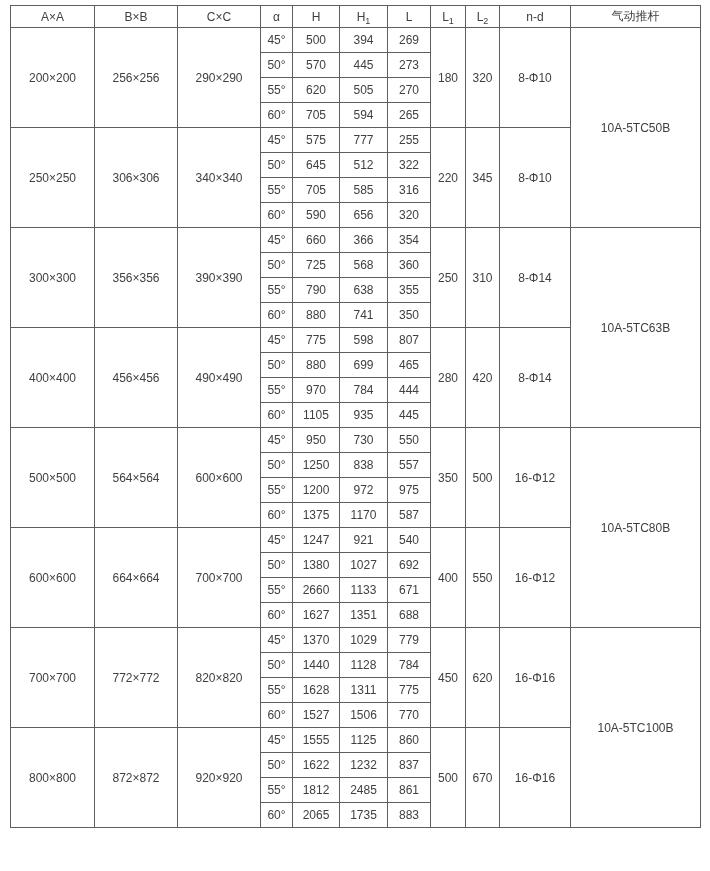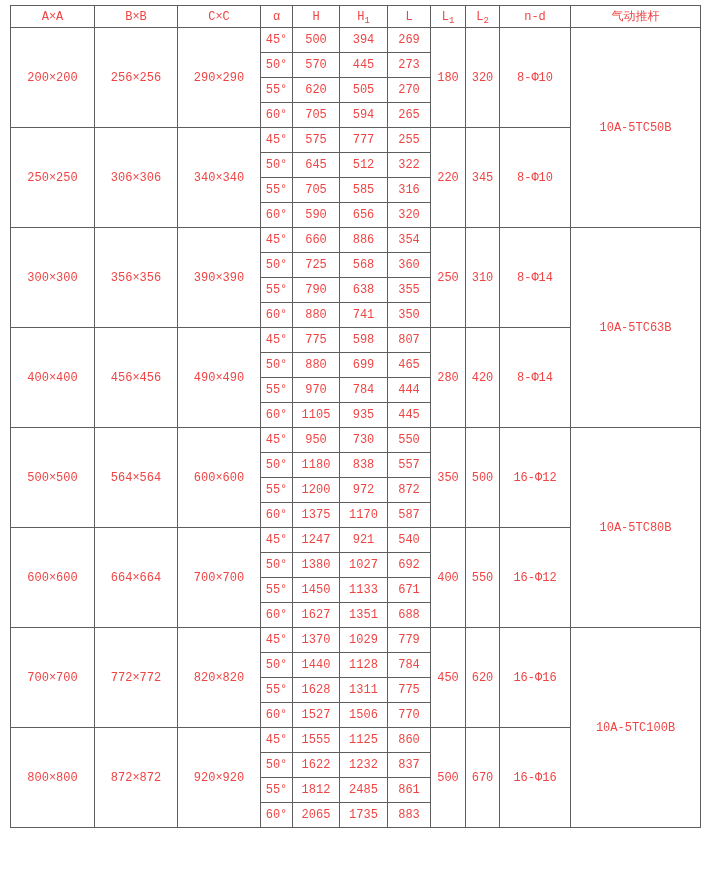--- a/index.html
+++ b/index.html
@@ -10,23 +10,23 @@
     height: 871px;
     overflow: hidden;
   }
   .page {
     padding: 5px 0 0 10px;
   }
   table.spec {
     border-collapse: collapse;
     table-layout: fixed;
     width: 690px;
-    font-family: Liberation Mono, monospace;
+    font-family: Liberation Sans, sans-serif;
     font-size: 12px;
-    color: #ef4444;
+    color: #404040;
   }
   table.spec th,
   table.spec td {
     border: 1px solid #5e5e5e;
     text-align: center;
     vertical-align: middle;
     padding: 0;
     font-weight: normal;
     overflow: hidden;
     white-space: nowrap;
@@ -135,21 +135,21 @@
       <td>656</td>
       <td>320</td>
     </tr>
 
     <tr>
       <td rowspan="4">300×300</td>
       <td rowspan="4">356×356</td>
       <td rowspan="4">390×390</td>
       <td>45°</td>
       <td>660</td>
-      <td>886</td>
+      <td>366</td>
       <td>354</td>
       <td rowspan="4">250</td>
       <td rowspan="4">310</td>
       <td rowspan="4">8-Φ14</td>
       <td rowspan="8">10A-5TC63B</td>
     </tr>
     <tr>
       <td>50°</td>
       <td>725</td>
       <td>568</td>
@@ -207,29 +207,29 @@
       <td>950</td>
       <td>730</td>
       <td>550</td>
       <td rowspan="4">350</td>
       <td rowspan="4">500</td>
       <td rowspan="4">16-Φ12</td>
       <td rowspan="8">10A-5TC80B</td>
     </tr>
     <tr>
       <td>50°</td>
-      <td>1180</td>
+      <td>1250</td>
       <td>838</td>
       <td>557</td>
     </tr>
     <tr>
       <td>55°</td>
       <td>1200</td>
       <td>972</td>
-      <td>872</td>
+      <td>975</td>
     </tr>
     <tr>
       <td>60°</td>
       <td>1375</td>
       <td>1170</td>
       <td>587</td>
     </tr>
 
     <tr>
       <td rowspan="4">600×600</td>
@@ -244,21 +244,21 @@
       <td rowspan="4">16-Φ12</td>
     </tr>
     <tr>
       <td>50°</td>
       <td>1380</td>
       <td>1027</td>
       <td>692</td>
     </tr>
     <tr>
       <td>55°</td>
-      <td>1450</td>
+      <td>2660</td>
       <td>1133</td>
       <td>671</td>
     </tr>
     <tr>
       <td>60°</td>
       <td>1627</td>
       <td>1351</td>
       <td>688</td>
     </tr>
 

